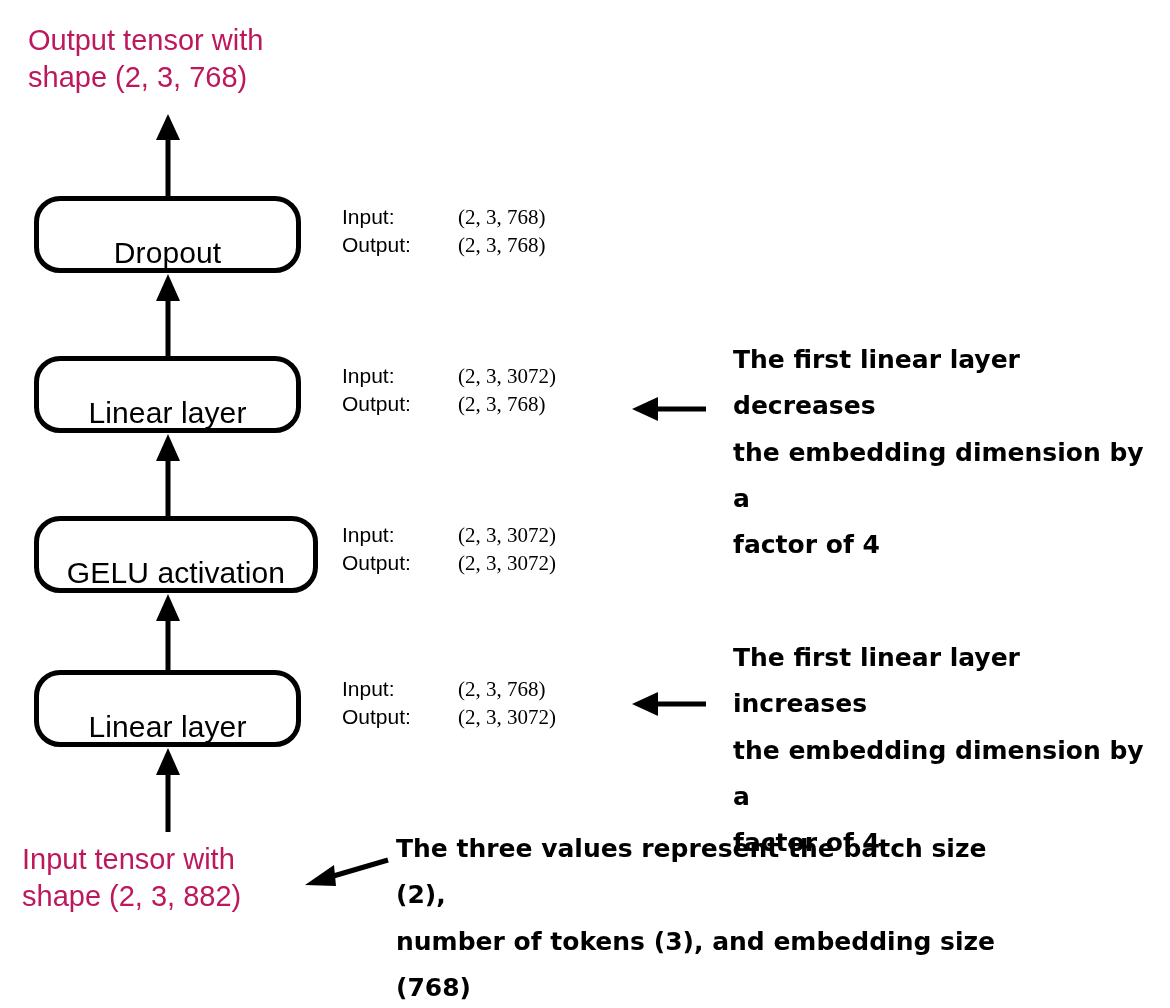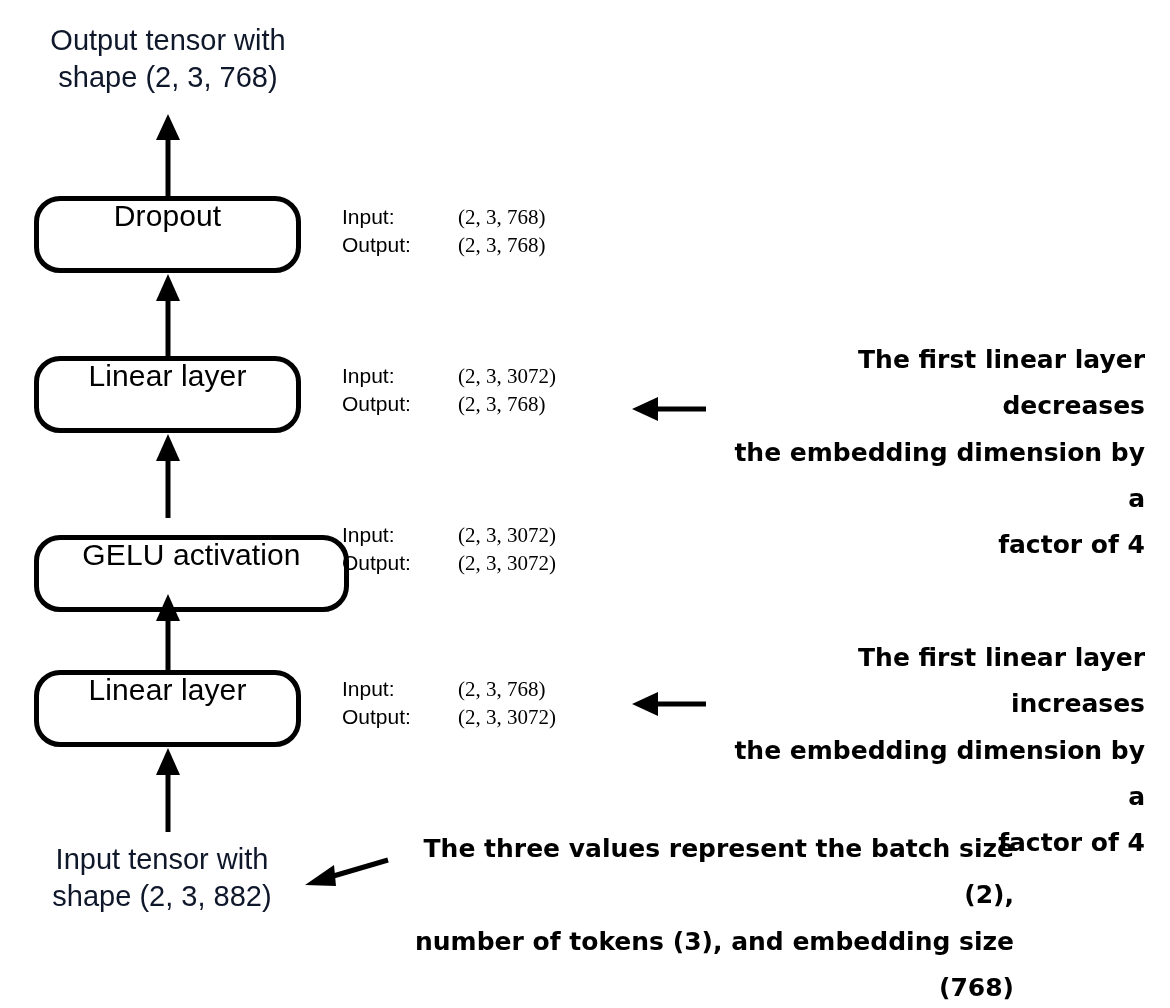--- a/index.html
+++ b/index.html
@@ -25,38 +25,37 @@
   }
 
   
   .node {
     position: absolute;
     box-sizing: border-box;
     border: 5px solid #000000;
     border-radius: 26px;
     background: #ffffff;
     display: flex;
-    align-items: flex-start;
+    align-items: flex-end;
     justify-content: center;
   }
   .node-label {
     font-size: 30px;
     line-height: 1;
     letter-spacing: 0.1px;
     color: #000000;
     white-space: nowrap;
   }
 
   
   .caption {
     position: absolute;
     font-size: 29px;
     line-height: 1.28;
-    text-align: center;
-    color: #0f172a;
+    color: #be185d;
     white-space: pre-line;
   }
 
   
   .io-block {
     position: absolute;
     font-size: 21px;
     line-height: 1.3;
     color: #000000;
   }
@@ -68,21 +67,21 @@
   .io-key { display: inline-block; width: 116px; }
   .io-val { display: inline-block; font-family: Liberation Serif, serif; }
 
   
   .annotation {
     position: absolute;
     font-family: "DejaVu Sans", sans-serif;
     font-weight: bold;
     font-size: 25px;
     line-height: 1.85;
-    text-align: right;
+    text-align: left;
     color: #000000;
     white-space: pre-line;
   }
 
   
   .arrow {
     position: absolute;
     overflow: visible;
   }
 </style>
@@ -139,21 +138,21 @@
 
   <div class="annotation" style="left:733px; top:337px; width:412px;">The first linear layer decreases
 the embedding dimension by a
 factor of 4</div>
 
   <svg class="arrow" style="left:148px; top:432px;" width="40" height="86" viewBox="0 0 40 86">
     <line x1="20" y1="86" x2="20" y2="24" stroke="#000" stroke-width="5"></line>
     <polygon points="20,2 32,29 8,29" fill="#000"></polygon>
   </svg>
 
-  <div class="node" style="left:34px; top:535px; width:315px; height:77px;">
+  <div class="node" style="left:34px; top:516px; width:284px; height:77px;">
     <span class="node-label">GELU activation</span>
   </div>
   <div class="io-block" style="left:342px; top:521px;">
     <div class="io-row">
       <span class="io-key">Input:</span>
       <span class="io-val">(2, 3, 3072)</span>
     </div>
     <div class="io-row">
       <span class="io-key">Output:</span>
       <span class="io-val">(2, 3, 3072)</span>

